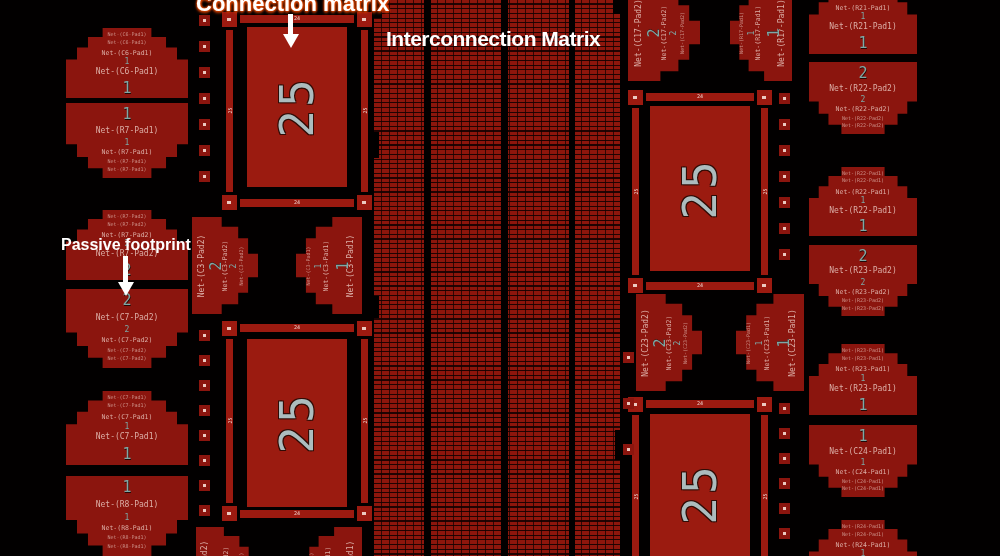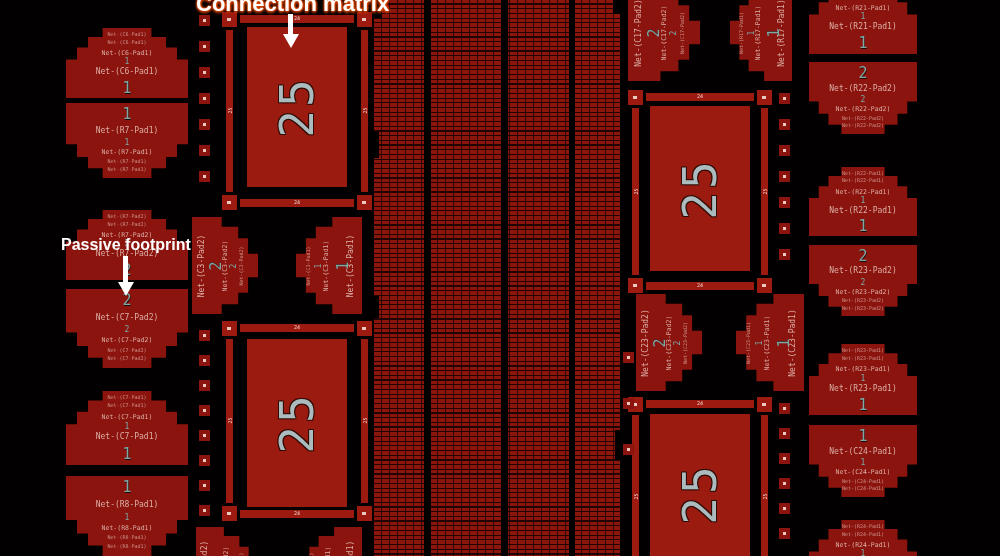--- a/index.html
+++ b/index.html
@@ -41,20 +41,21 @@
   .arrow-shaft{background:#fff;z-index:31;}
   .arrow-head{width:0;height:0;border-left:8px solid transparent;border-right:8px solid transparent;
               border-top:14px solid #fff;z-index:31;}
 </style>
 </head>
 <body>
 
 <div id="canvas">
 
   <div class="ann" id="ann-connection">Connection matrix</div>
+  <div class="ann" id="ann-interconnection">Interconnection Matrix</div>
   <div class="ann" id="ann-passive">Passive footprint</div>
 
   <div class="abs arrow-shaft" style="left:288px;top:14px;width:5px;height:20px;"></div>
   <div class="abs arrow-head" style="left:282.5px;top:34px;"></div>
 
   <div class="abs arrow-shaft" style="left:123px;top:256px;width:5px;height:26px;"></div>
   <div class="abs arrow-head" style="left:117.5px;top:282px;"></div>
 
 <div class="matrix" style="left: 374px; top: 0px; width: 246px; height: 556px; position: absolute;"></div>
     <div class="sep" style="left: 424px; top: 0px; width: 7px; height: 556px; position: absolute;"></div>

